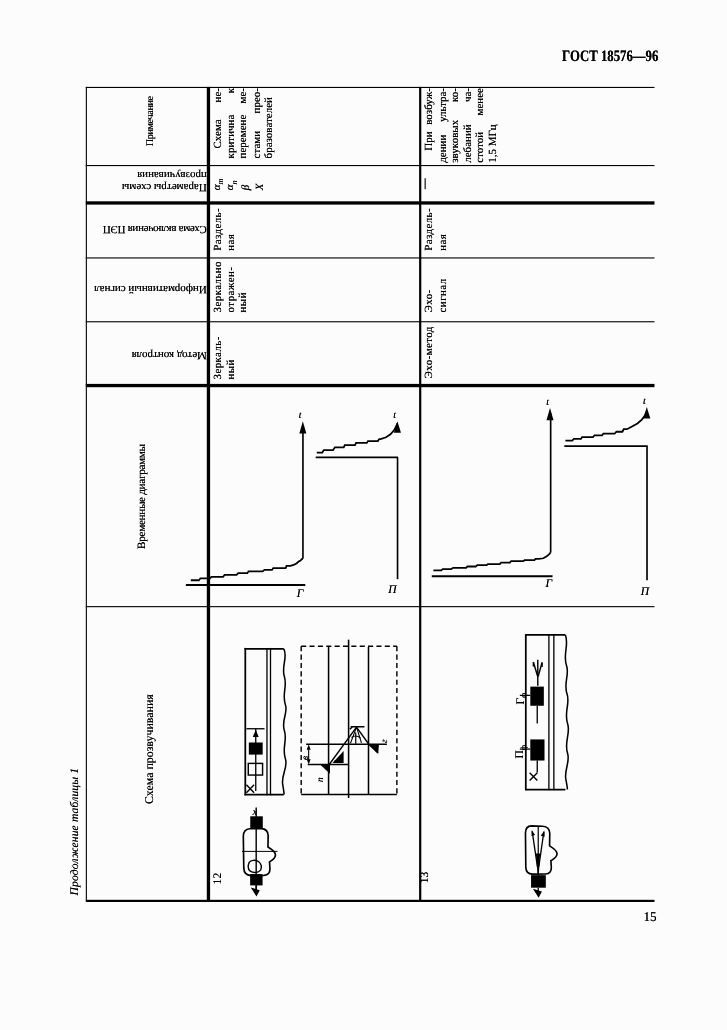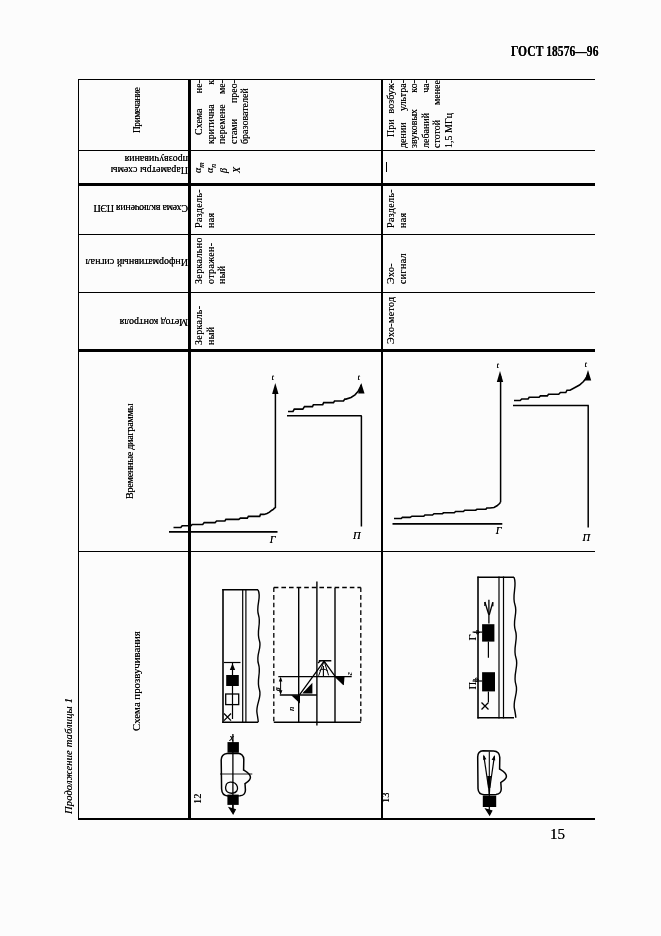--- a/index.html
+++ b/index.html
@@ -13,21 +13,21 @@
   .r180{transform:rotate(180deg);position:absolute;}
   .t10{font-size:10px;line-height:11.6px;}
   .dt{letter-spacing:0.35px;}
   .jl{text-align:justify;text-align-last:justify;}
 </style>
 </head>
 <body>
 
 <div class="abs" style="left:511px;top:44px;width:110px;font-size:14.5px;line-height:14px;font-weight:bold;white-space:nowrap;transform:scaleX(0.80);transform-origin:0 0;">ГОСТ 18576—96</div>
 
-<div class="abs" style="left:550px;top:826px;font-size:15px;">15</div>
+<div class="abs" style="left:585px;top:826px;font-size:12px;">15</div>
 
 <div class="r90 t10" style="left:62.5px;top:814px;font-style:italic;font-size:10.5px;letter-spacing:0.15px;">Продолжение таблицы 1</div>
 
 <div class="vline" style="left:78px;top:79px;width:1.2px;height:740px;"></div>
 
 <div class="vline" style="left:188px;top:79px;width:3px;height:740px;"></div>
 
 <div class="vline" style="left:381px;top:79px;width:1.5px;height:740px;"></div>
 
 <div class="hline" style="left:78px;top:79px;width:517px;height:1.2px;"></div>

